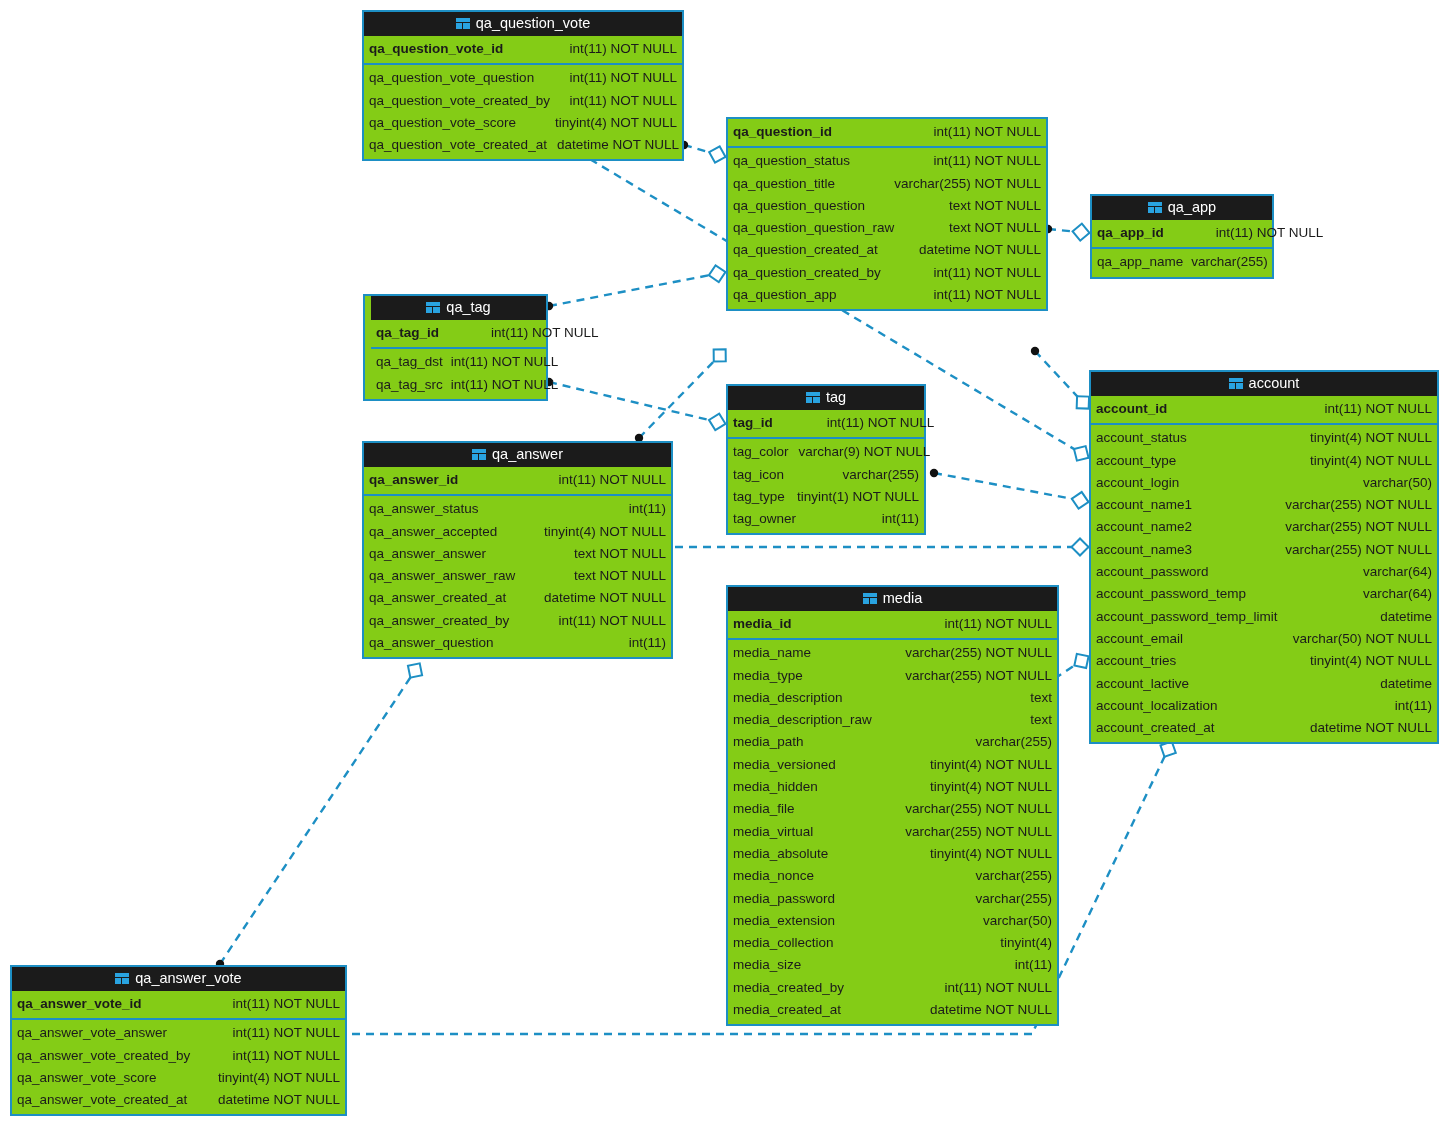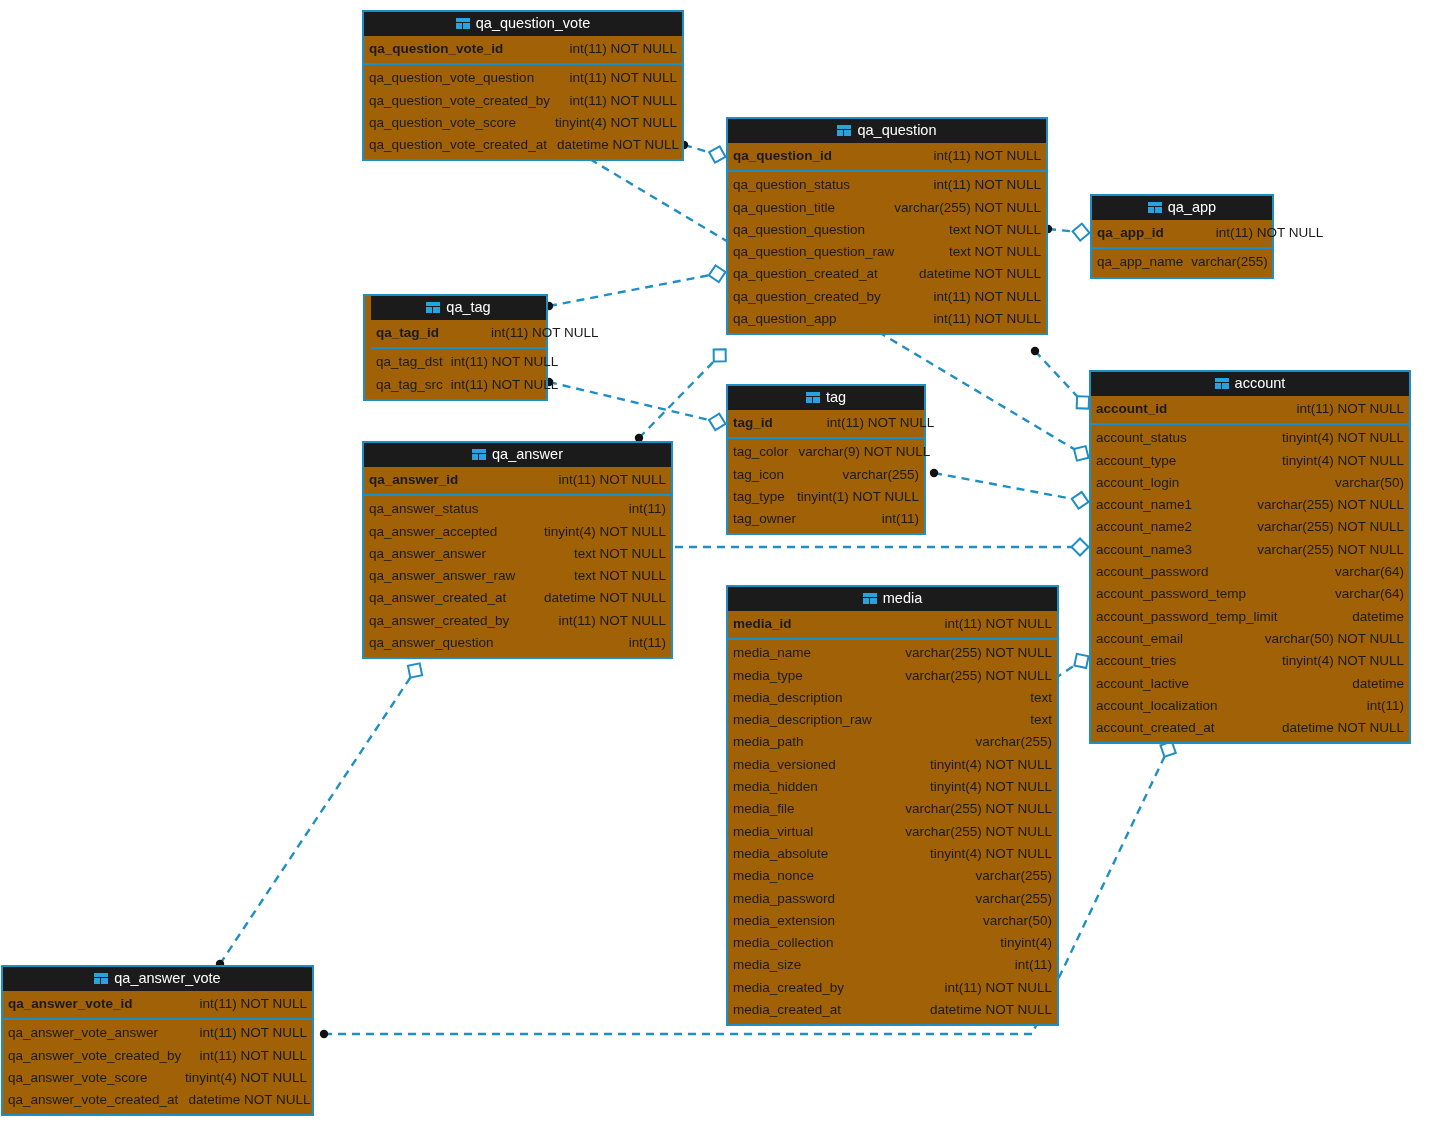--- a/index.html
+++ b/index.html
@@ -17,21 +17,21 @@
   #edges{
     position:absolute;
     left:0; top:0;
     width:1445px; height:1122px;
     pointer-events:none;
   }
   .table-box{
     position:absolute;
     box-sizing:border-box;
     border:2px solid #1d8fc4;
-    background:#a16207;
+    background:#84cc16;
     z-index:5;
   }
   .tbl-header{
     background:#1b1b1b;
     color:#ffffff;
     font-size:14.5px;
     text-align:center;
     padding:4px 6px 5px 6px;
     line-height:15px;
     white-space:nowrap;
@@ -174,28 +174,20 @@
             <span class="cname">qa_question_vote_score</span>
             <span class="ctype">tinyint(4) NOT NULL</span>
           </div>
           <div class="row">
             <span class="cname">qa_question_vote_created_at</span>
             <span class="ctype">datetime NOT NULL</span>
           </div>
         </div>
       </div>
       <div class="table-box" style="left: 726px; top: 117px; width: 322px;">
-        <div class="tbl-header">
-          <span class="tbl-icon">
-            <i class="t"></i>
-            <i class="bl"></i>
-            <i class="br"></i>
-          </span>
-          <span>qa_question</span>
-        </div>
         <div class="pk-section">
           <div class="row">
             <span class="cname">qa_question_id</span>
             <span class="ctype">int(11) NOT NULL</span>
           </div>
         </div>
         <div class="cols-section">
           <div class="row">
             <span class="cname">qa_question_status</span>
             <span class="ctype">int(11) NOT NULL</span>
@@ -347,21 +339,21 @@
           <div class="row">
             <span class="cname">qa_answer_created_by</span>
             <span class="ctype">int(11) NOT NULL</span>
           </div>
           <div class="row">
             <span class="cname">qa_answer_question</span>
             <span class="ctype">int(11)</span>
           </div>
         </div>
       </div>
-      <div class="table-box" style="left: 1089px; top: 370px; width: 322px;">
+      <div class="table-box" style="left: 1089px; top: 370px; width: 350px;">
         <div class="tbl-header">
           <span class="tbl-icon">
             <i class="t"></i>
             <i class="bl"></i>
             <i class="br"></i>
           </span>
           <span>account</span>
         </div>
         <div class="pk-section">
           <div class="row">
@@ -507,21 +499,21 @@
           <div class="row">
             <span class="cname">media_created_by</span>
             <span class="ctype">int(11) NOT NULL</span>
           </div>
           <div class="row">
             <span class="cname">media_created_at</span>
             <span class="ctype">datetime NOT NULL</span>
           </div>
         </div>
       </div>
-      <div class="table-box" style="left: 1px; top: 965px; width: 313px;">
+      <div class="table-box" style="left: 10px; top: 965px; width: 337px;">
         <div class="tbl-header">
           <span class="tbl-icon">
             <i class="t"></i>
             <i class="bl"></i>
             <i class="br"></i>
           </span>
           <span>qa_answer_vote</span>
         </div>
         <div class="pk-section">
           <div class="row">

